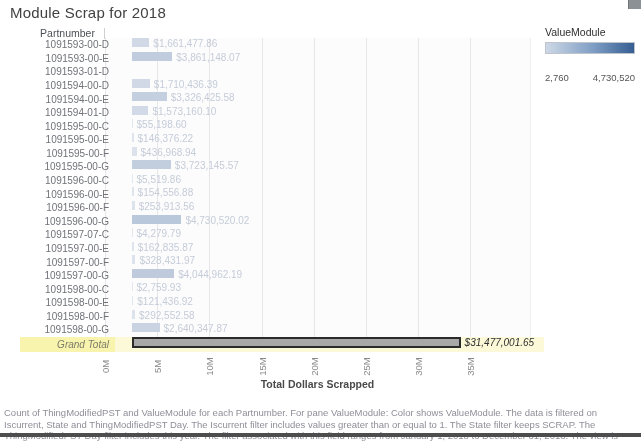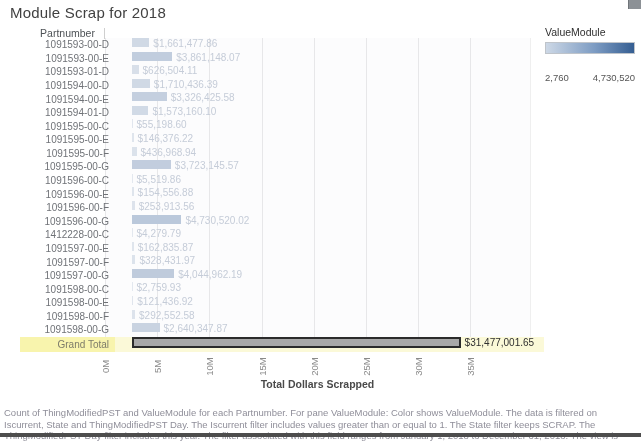--- a/index.html
+++ b/index.html
@@ -21,21 +21,21 @@
 
   .col-header{position:absolute;left:20px;top:27px;width:95px;text-align:center;font-size:10.5px;color:#4e5256;}
 
   .rows{position:absolute;left:20px;top:38px;width:524px;}
   .row{display:flex;height:13.59px;align-items:center;}
   .row-label{width:95px;text-align:right;padding-right:6px;font-size:10px;color:#6f7277;white-space:nowrap;box-sizing:border-box;}
   .bar-cell{display:flex;height:100%;margin-left:17px;flex:1;}
   .bar{height:9px;}
   .row-value{margin-left:4px;font-size:10px;color:#c5ccd8;white-space:nowrap;}
 
-  .grand-row{display:flex;height:15px;align-items:center;background:#fbf9d8;}
+  .grand-row{display:flex;height:15px;align-items:center;background:#fbf9d8;font-style:italic;}
   .grand-label{width:95px;text-align:right;padding-right:6px;font-size:10px;color:#7d7c6a;background:#f8f4ad;height:100%;line-height:15px;box-sizing:border-box;}
   .grand-bar{height:11px;background:#a8a8a8;border:2px solid #2b2b2b;box-sizing:border-box;}
   .grand-value{margin-left:4px;font-size:10px;color:#2f2f2f;white-space:nowrap;}
 
   
   .x-axis{position:absolute;left:105px;top:356px;width:425px;height:22px;}
   .x-tick{position:absolute;width:24px;text-align:center;font-size:9.5px;color:#8a8a8a;
           transform:rotate(-90deg);top:5px;}
   .x-title{position:absolute;left:105px;top:378px;width:425px;text-align:center;
            font-size:10.5px;font-weight:600;color:#4a4a4a;}
@@ -87,24 +87,20 @@
   <div class="row">
     <div class="row-label">1091593-00-E</div>
     <div class="bar-cell">
       <div class="bar" style="width: 40.3104px; background: rgb(193, 205, 222);"></div>
       <div class="row-value">$3,861,148.07</div>
     </div>
   </div>
 
   <div class="row">
     <div class="row-label">1091593-01-D</div>
-    <div class="bar-cell">
-      <div class="bar" style="width: 6.5407px; background: rgb(216, 223, 233);"></div>
-      <div class="row-value">$626,504.11</div>
-    </div>
   </div>
 
   <div class="row">
     <div class="row-label">1091594-00-D</div>
     <div class="bar-cell">
       <div class="bar" style="width: 17.857px; background: rgb(208, 217, 229);"></div>
       <div class="row-value">$1,710,436.39</div>
     </div>
   </div>
 
@@ -182,21 +178,21 @@
 
   <div class="row">
     <div class="row-label">1091596-00-G</div>
     <div class="bar-cell">
       <div class="bar" style="width: 49.3866px; background: rgb(186, 200, 219);"></div>
       <div class="row-value">$4,730,520.02</div>
     </div>
   </div>
 
   <div class="row">
-    <div class="row-label">1412228-00-C</div>
+    <div class="row-label">1091597-07-C</div>
     <div class="bar-cell">
       <div class="bar" style="width: 0.5px; background: rgb(227, 232, 239);"></div>
       <div class="row-value">$4,279.79</div>
     </div>
   </div>
 
   <div class="row">
     <div class="row-label">1091597-00-E</div>
     <div class="bar-cell">
       <div class="bar" style="width: 1.70001px; background: rgb(223, 229, 237);"></div>

